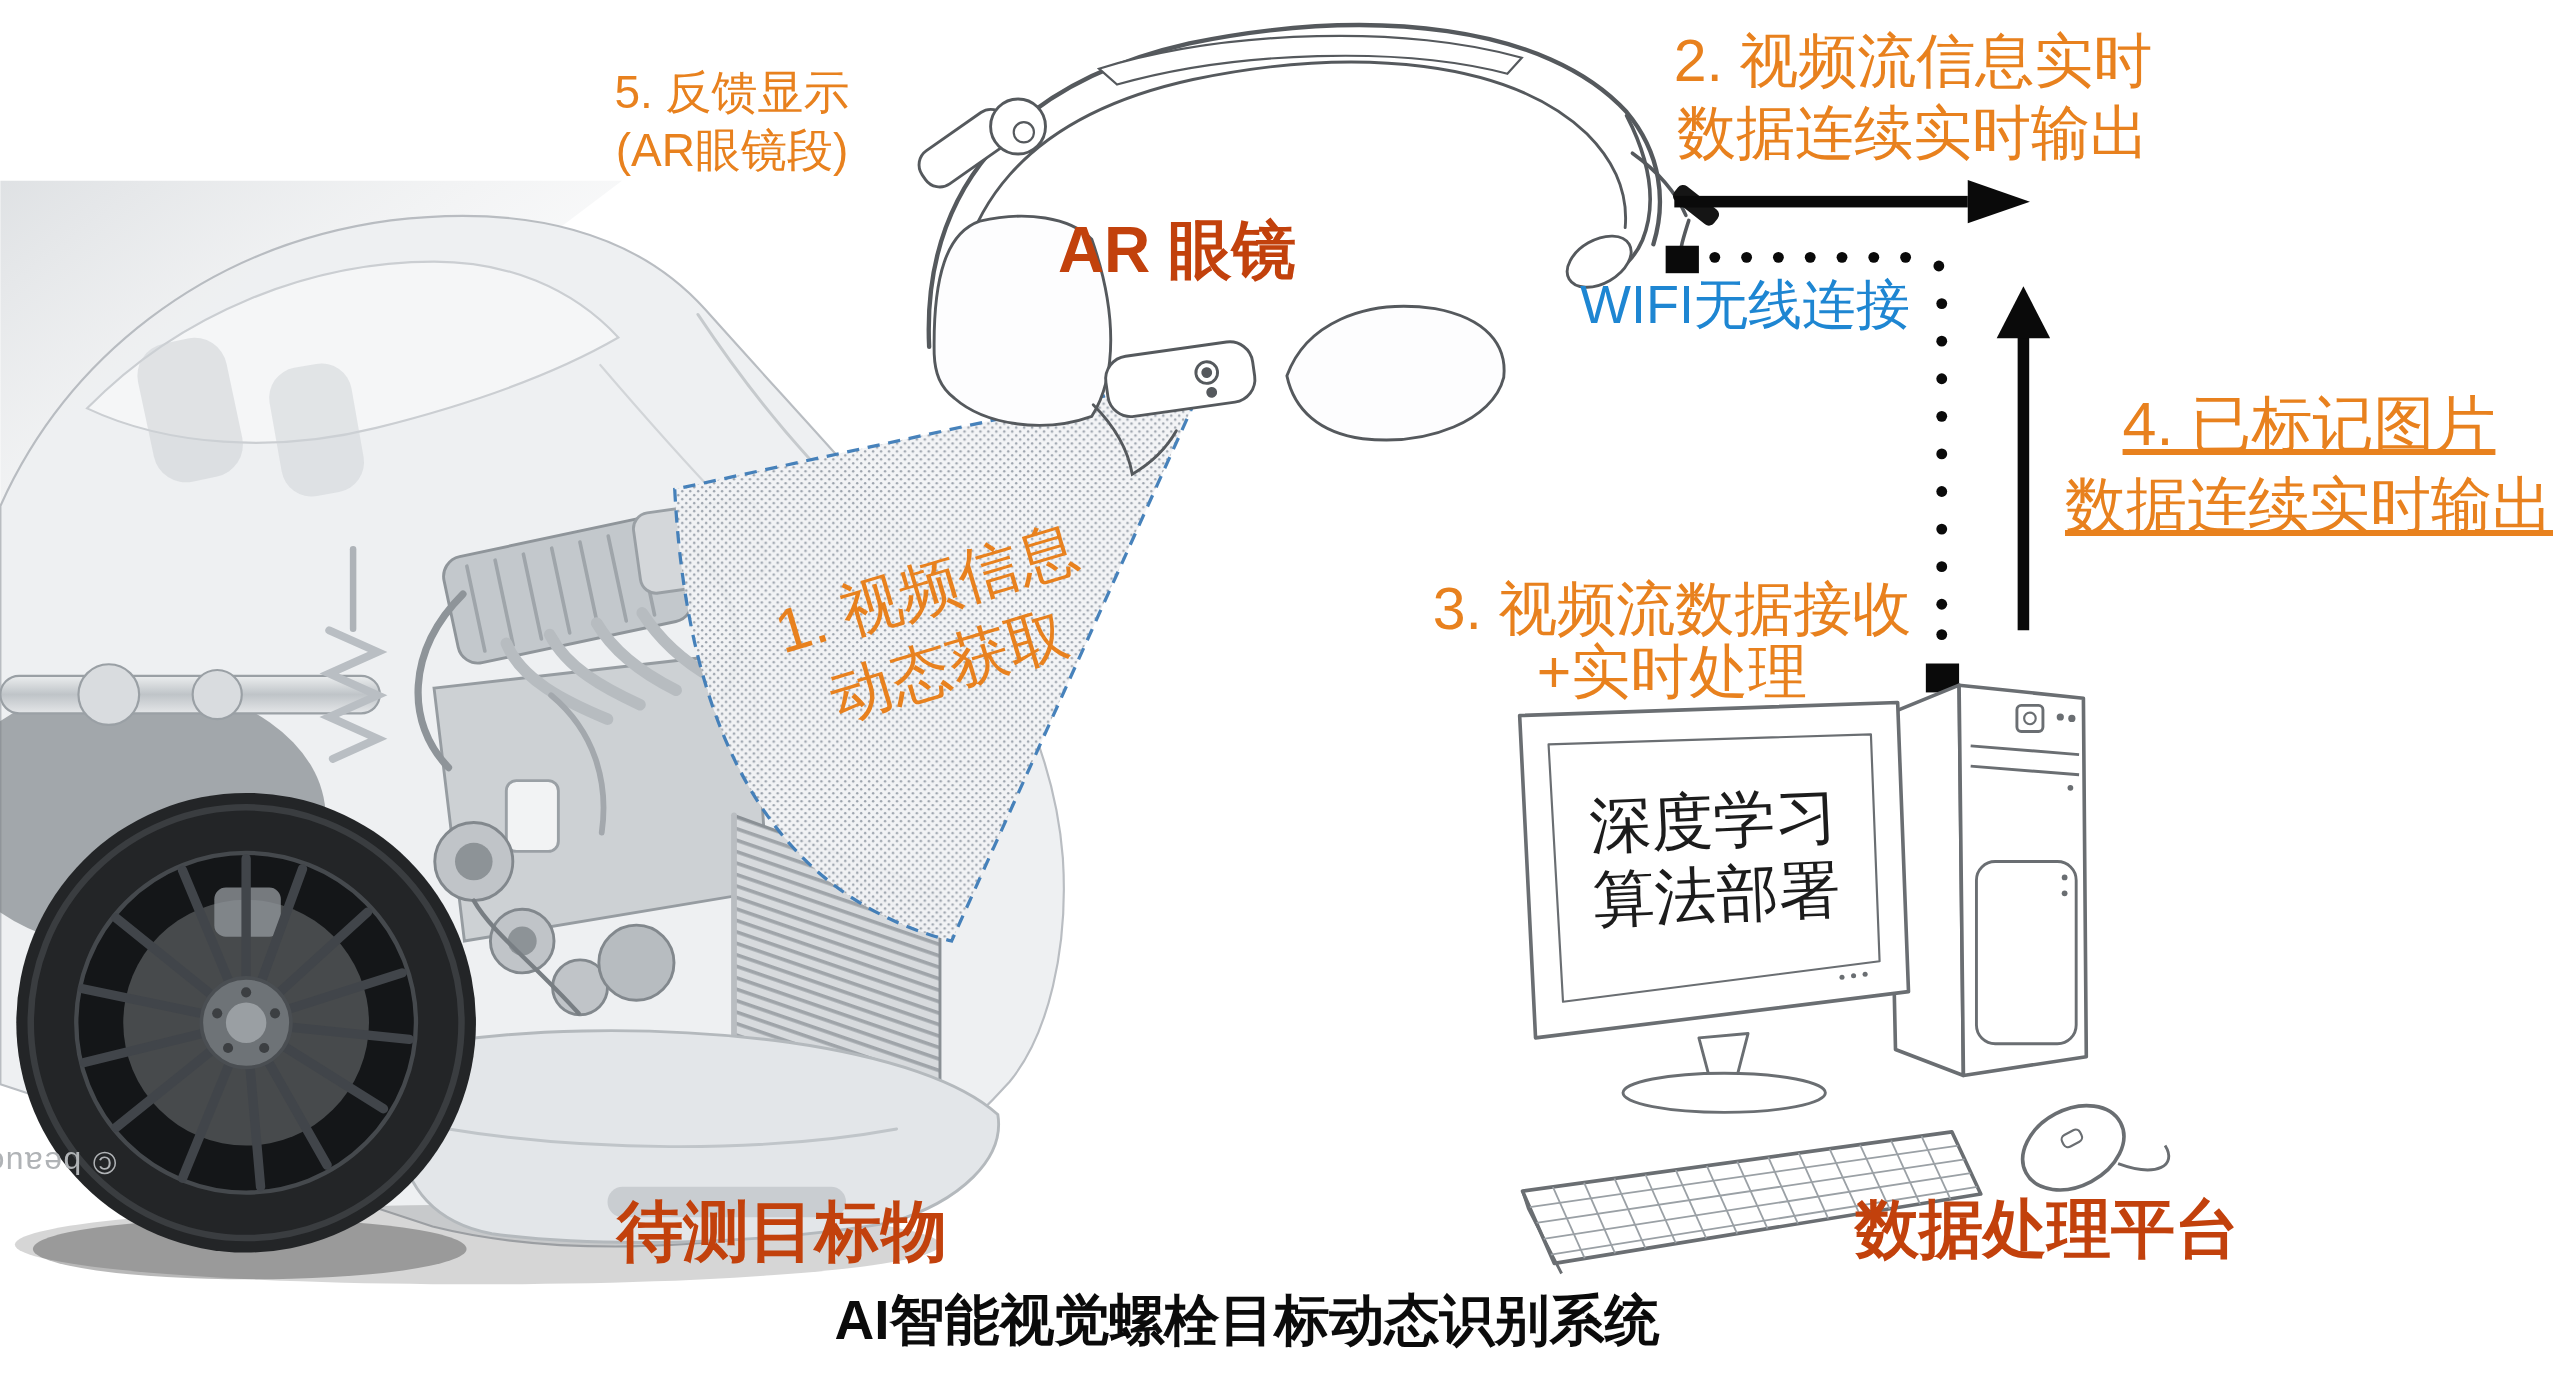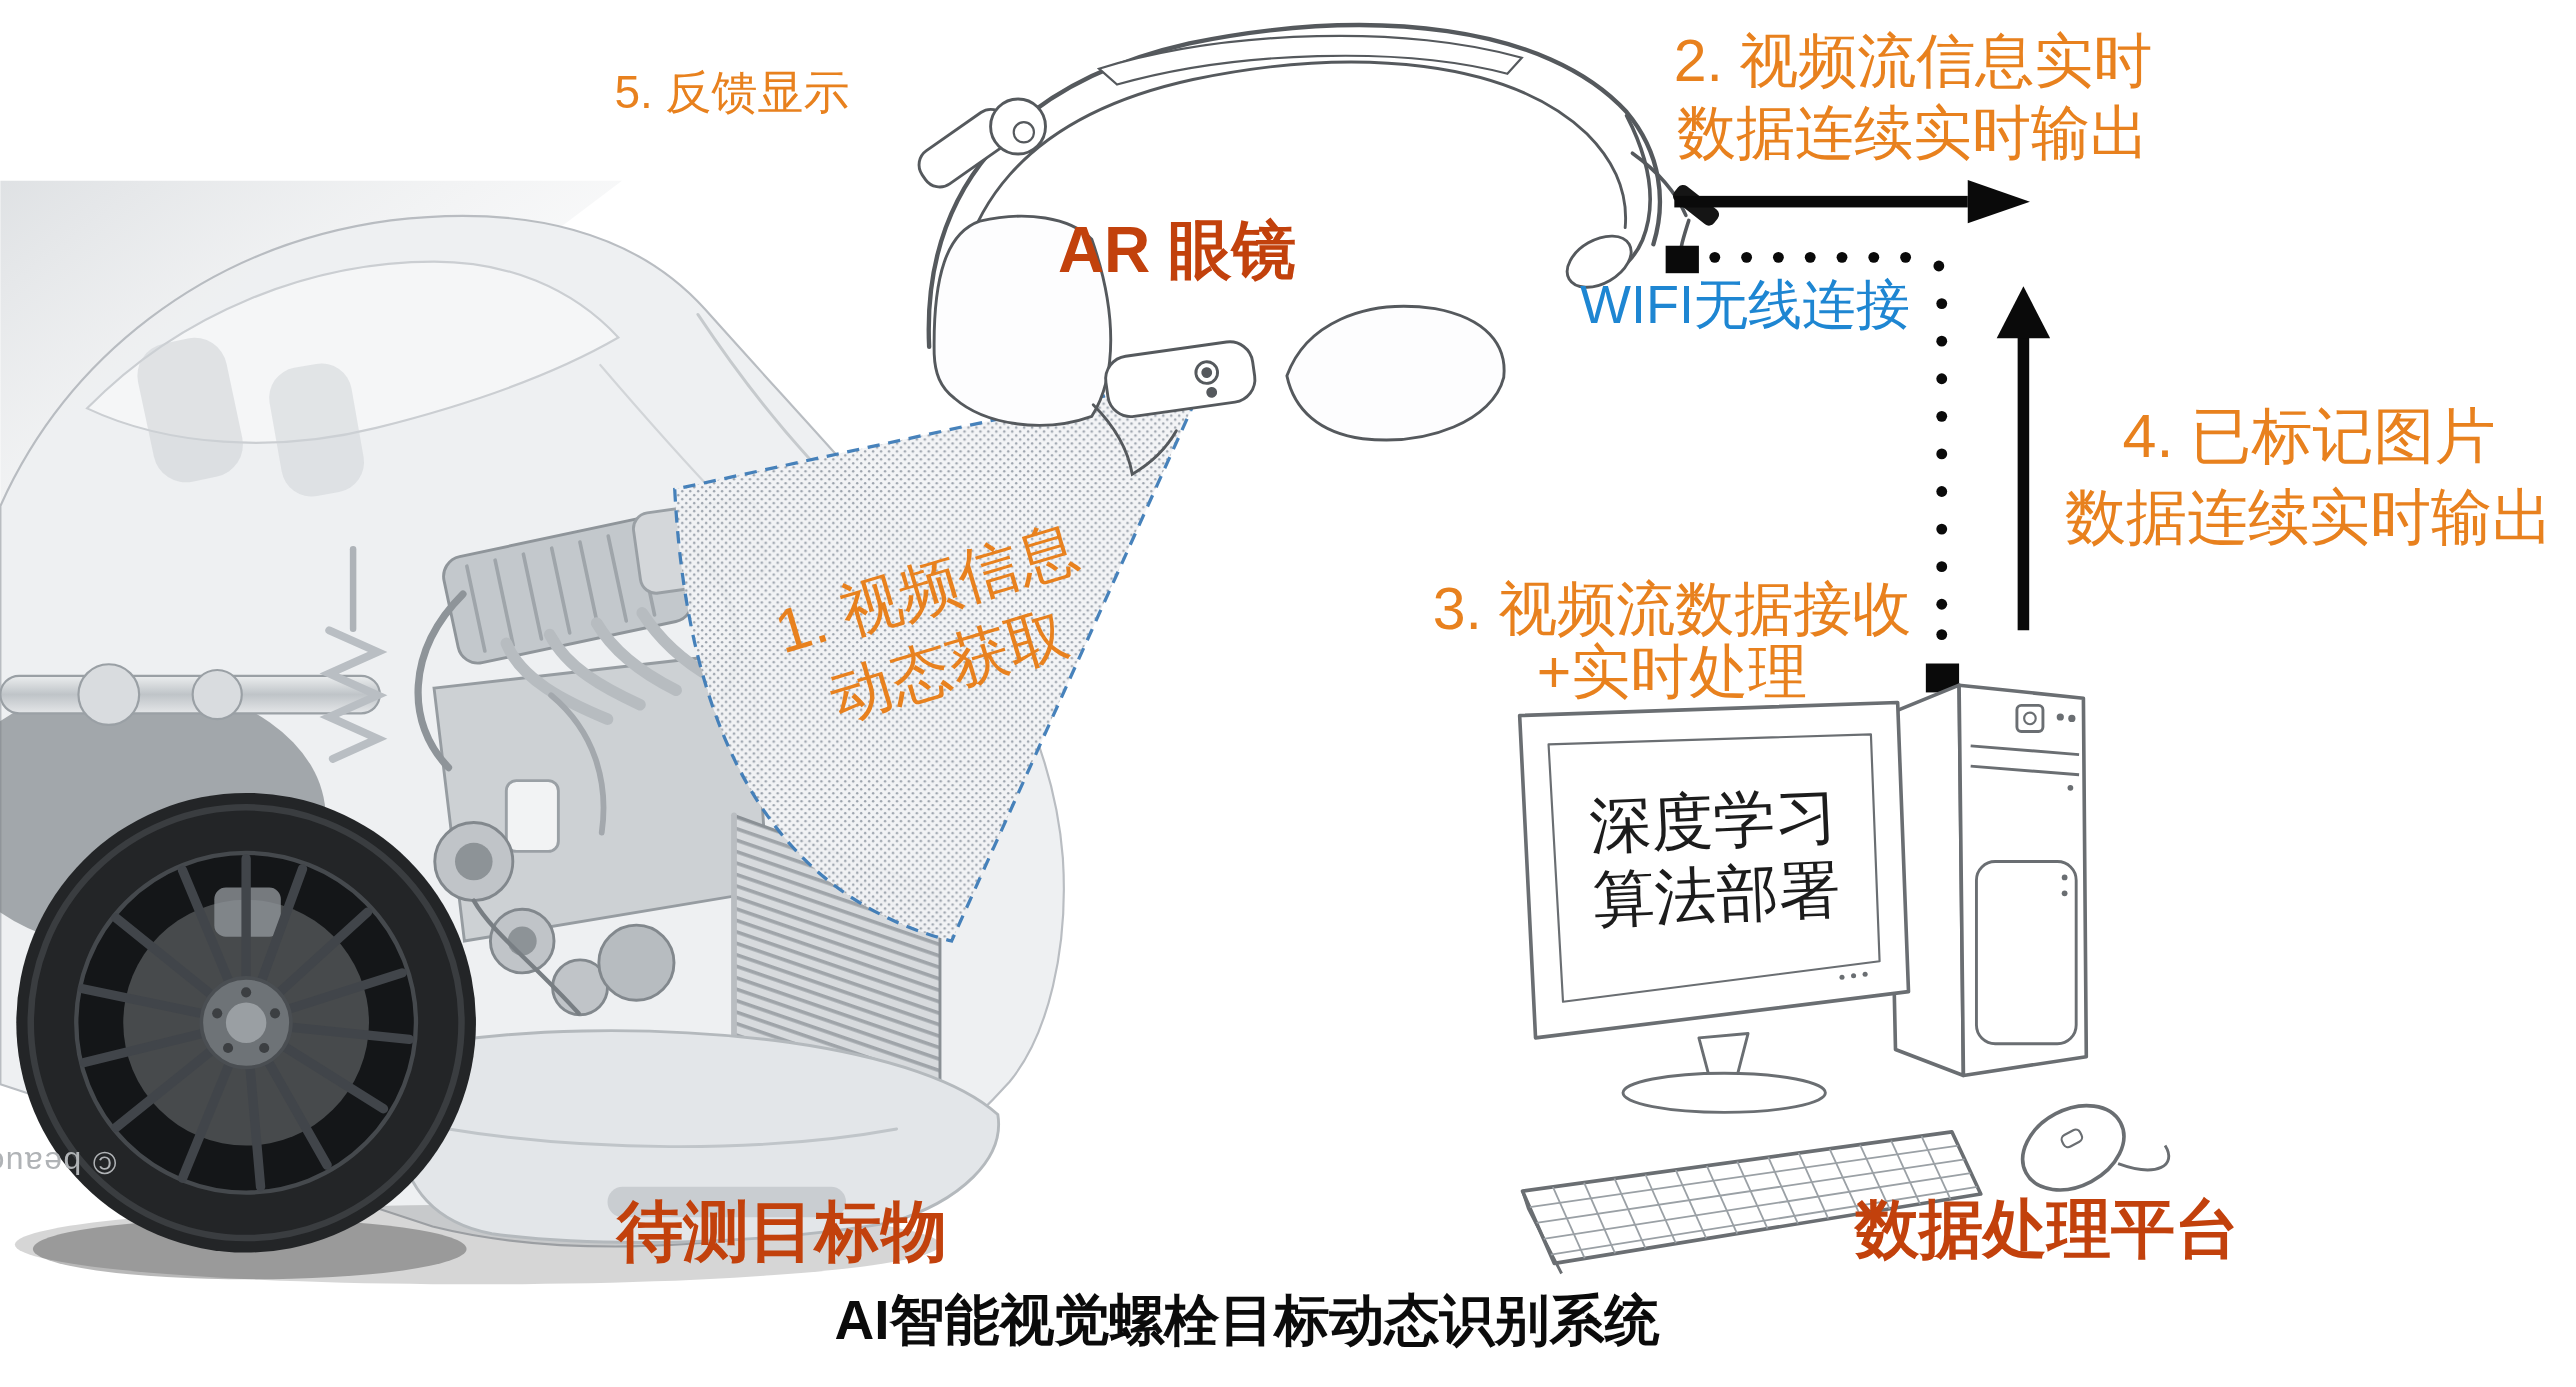--- a/index.html
+++ b/index.html
@@ -10,21 +10,21 @@
   .abs{position:absolute;}
   .lbl{white-space:nowrap;text-align:center;}
   .orange{color:#E8811E;font-weight:400;}
   .blue-bold{color:#c2410c;font-weight:700;}
   .wifi{color:#1E86D2;font-weight:400;}
   .center{transform:translateX(-50%);}
   
   #label-step5{left:732px;top:64px;font-size:46px;line-height:1.25;}
   #label-step2{left:1913px;top:26px;font-size:59px;line-height:1.22;}
   #label-wifi{left:1745px;top:269px;font-size:54px;}
-  #label-step4{left:2309px;top:396px;font-size:61px;line-height:1.33;}
+  #label-step4{left:2309px;top:384px;font-size:61px;line-height:1.33;text-decoration:underline;}
   #label-step3{left:1672px;top:578px;font-size:59px;line-height:1.07;}
   #label-step1{
     left:938px;top:628px;font-size:61px;line-height:1.3;
     transform:translate(-50%,-50%) rotate(-16.5deg);
   }
   #label-ar{left:1177px;top:207px;font-size:64px;}
   #label-monitor{
     left:1715px;top:784px;font-size:62px;line-height:1.2;color:#1c1c1c;
     transform:translateX(-50%) rotate(-2.5deg);
   }
@@ -298,20 +298,21 @@
     <g>
       <ellipse cx="2868" cy="1588" rx="74" ry="53" transform="rotate(-28 2868 1588)"></ellipse>
       <rect x="2852" y="1566" width="28" height="18" rx="7" transform="rotate(-28 2866 1575)" stroke-width="3"></rect>
       <path d="M 2930,1610 C 2985,1630 3012,1612 2995,1585" fill="none" stroke-width="4"></path>
     </g>
   </g>
 </svg>
 
 <div class="abs lbl orange center" id="label-step5">
   <div>5. 反馈显示</div>
+  <div>(AR眼镜段)</div>
 </div>
 
 <div class="abs lbl blue-bold center" id="label-ar">
   <span>AR 眼镜</span>
 </div>
 
 <div class="abs lbl orange center" id="label-step2">
   <div>2. 视频流信息实时</div>
   <div>数据连续实时输出</div>
 </div>

